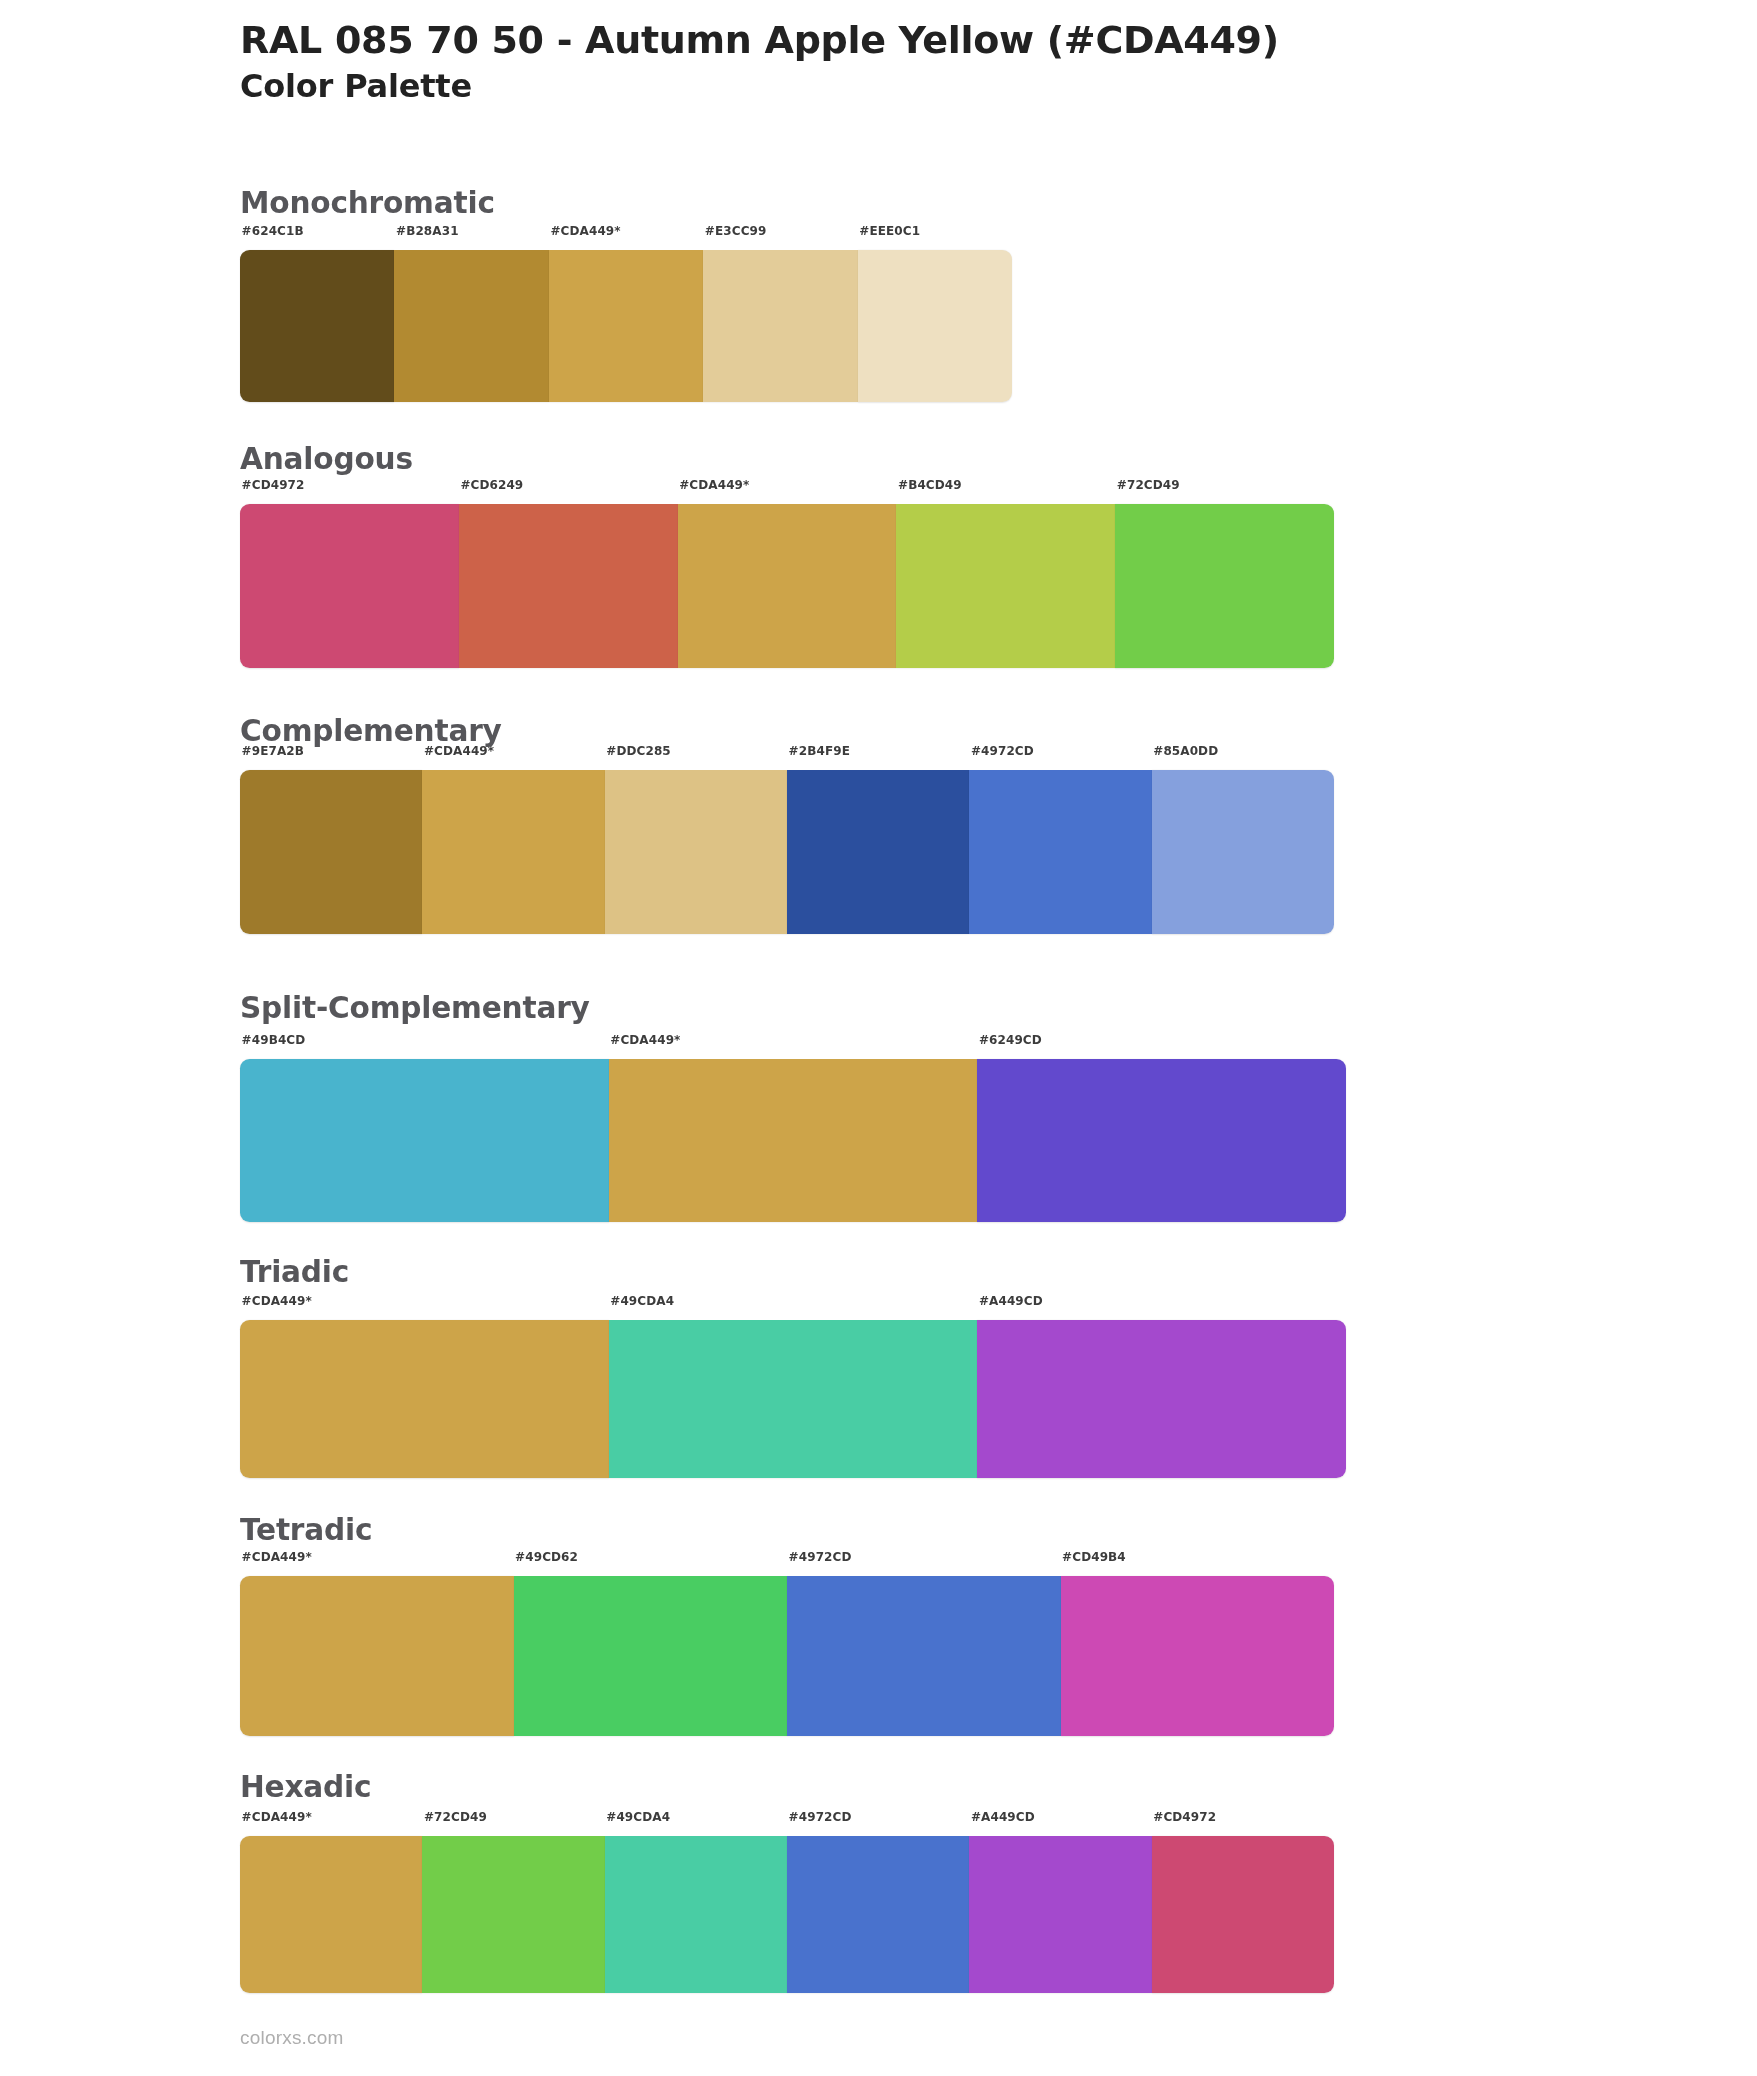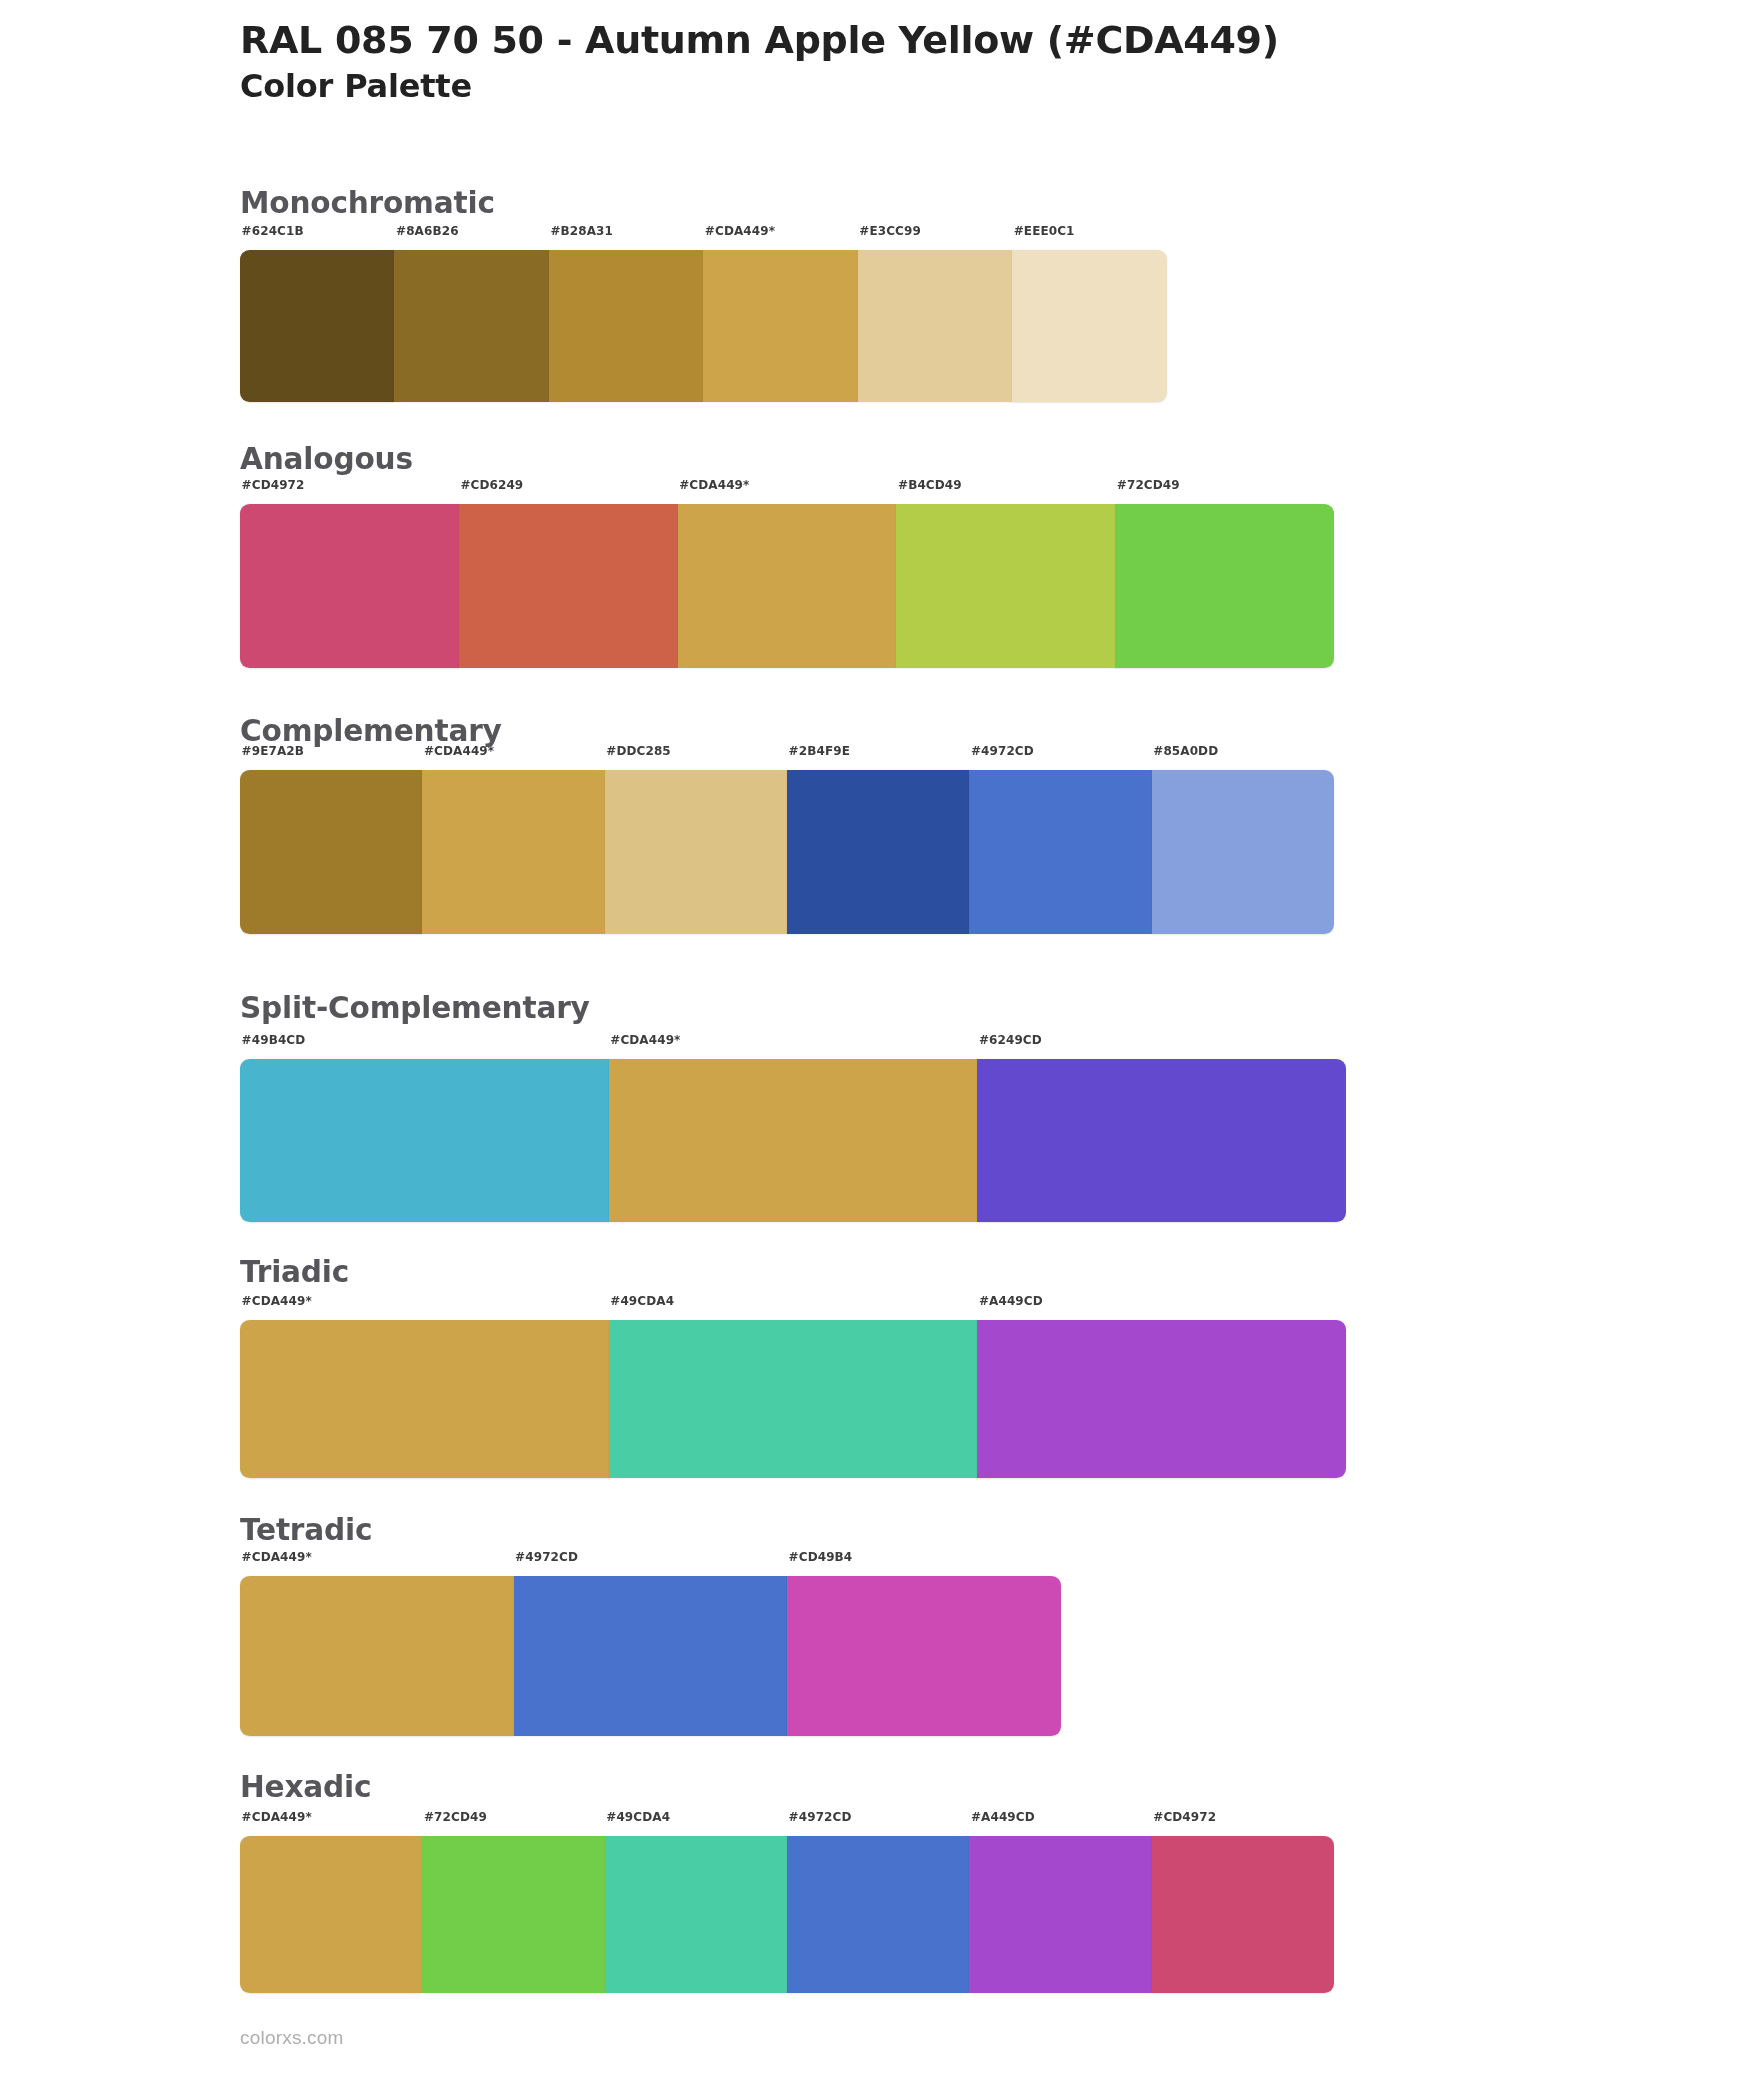--- a/index.html
+++ b/index.html
@@ -129,24 +129,20 @@
 
   <div class="sections" id="sections-root">
       <div class="section" style="top: 185px;">
         <div class="section-title">Monochromatic</div>
         <div class="swatch-row" style="width: 1081px; height: 152px; margin-top: 28px;">
           <div class="swatch" style="width: 14.2857%;">
             <div class="swatch-label">#624C1B</div>
             <div class="swatch-chip" style="background: rgb(98, 76, 27);"></div>
           </div>
           <div class="swatch" style="width: 14.2857%;">
-            <div class="swatch-label">#8A6B26</div>
-            <div class="swatch-chip" style="background: rgb(138, 107, 38);"></div>
-          </div>
-          <div class="swatch" style="width: 14.2857%;">
             <div class="swatch-label">#B28A31</div>
             <div class="swatch-chip" style="background: rgb(178, 138, 49);"></div>
           </div>
           <div class="swatch" style="width: 14.2857%;">
             <div class="swatch-label">#CDA449*</div>
             <div class="swatch-chip" style="background: rgb(205, 164, 73);"></div>
           </div>
           <div class="swatch" style="width: 14.2857%;">
             <div class="swatch-label">#E3CC99</div>
             <div class="swatch-chip" style="background: rgb(227, 204, 153);"></div>
@@ -246,20 +242,24 @@
         </div>
       </div>
       <div class="section" style="top: 1512px;">
         <div class="section-title">Tetradic</div>
         <div class="swatch-row" style="width: 1094px; height: 160px; margin-top: 27px;">
           <div class="swatch" style="width: 25%;">
             <div class="swatch-label">#CDA449*</div>
             <div class="swatch-chip" style="background: rgb(205, 164, 73);"></div>
           </div>
           <div class="swatch" style="width: 25%;">
+            <div class="swatch-label">#49CD62</div>
+            <div class="swatch-chip" style="background: rgb(73, 205, 98);"></div>
+          </div>
+          <div class="swatch" style="width: 25%;">
             <div class="swatch-label">#4972CD</div>
             <div class="swatch-chip" style="background: rgb(73, 114, 205);"></div>
           </div>
           <div class="swatch" style="width: 25%;">
             <div class="swatch-label">#CD49B4</div>
             <div class="swatch-chip" style="background: rgb(205, 73, 180);"></div>
           </div>
         </div>
       </div>
       <div class="section" style="top: 1769px;">

